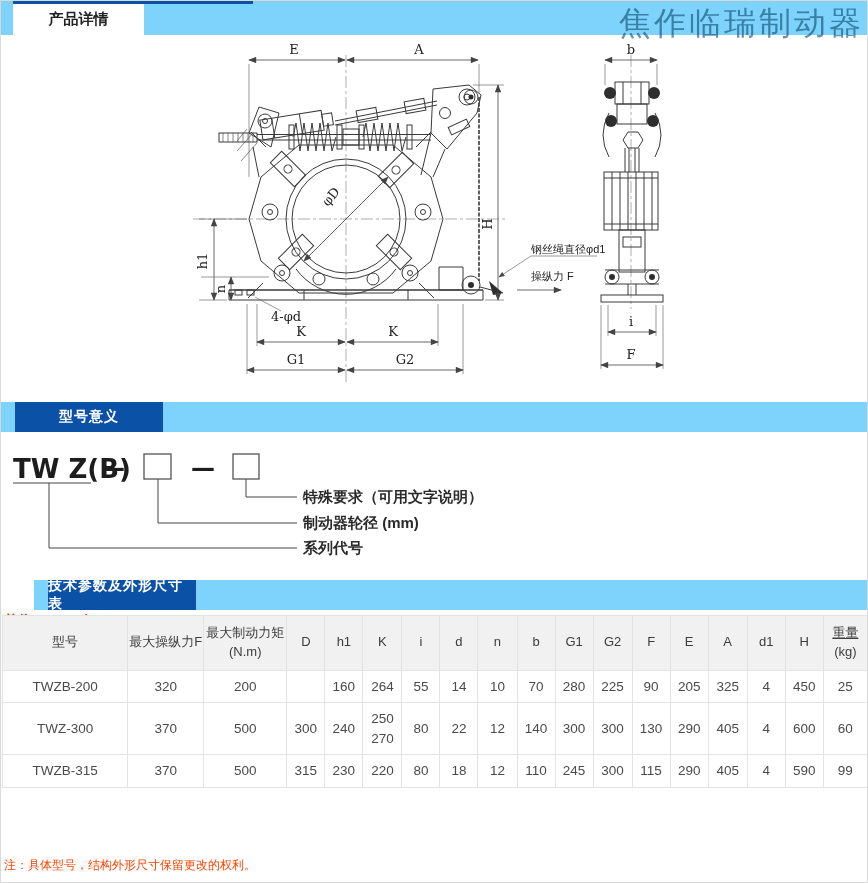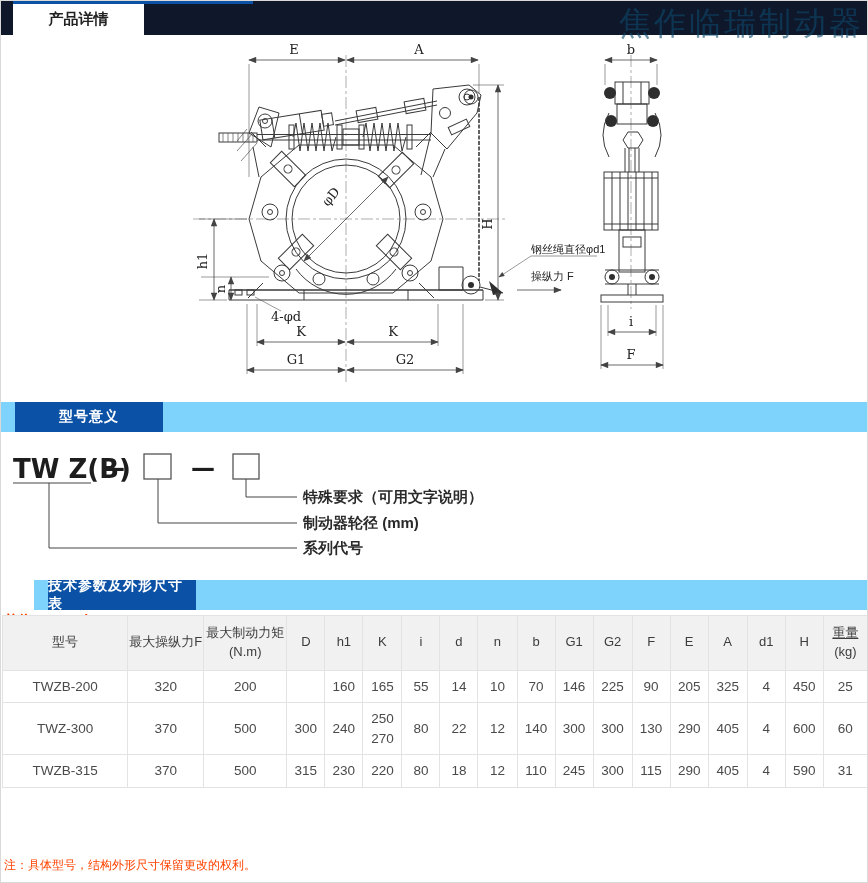--- a/index.html
+++ b/index.html
@@ -1,19 +1,19 @@
 <!DOCTYPE html>
 <html><head>
 <meta charset="utf-8">
 <style>
   html,body{margin:0;padding:0;background:#fff;}
   .stage{position:relative;width:868px;height:883px;background:#fff;border:1px solid #d9d9d9;
          box-sizing:border-box;overflow:hidden;font-family:"Liberation Sans",sans-serif;}
   
-  .topbar{position:absolute;left:0;top:0;width:868px;height:34px;background:#0f172a;}
+  .topbar{position:absolute;left:0;top:0;width:868px;height:34px;background:#7dd3fc;}
   .tabgroup-border{position:absolute;left:12px;top:0;width:240px;height:3px;background:#0b51a5;}
   .tab{position:absolute;left:12px;top:3px;width:131px;height:31px;background:#ffffff;
        display:flex;align-items:center;justify-content:center;font-weight:bold;font-size:15px;color:#222;cursor:pointer;}
   .watermark{position:absolute;right:3px;top:1px;font-family:"DejaVu Serif",serif;font-size:32px;
              color:#0c4a6e;opacity:.6;letter-spacing:3px;white-space:nowrap;pointer-events:none;}
   
   svg.drawing{position:absolute;left:0;top:36px;}
   .ln{stroke:#3a3a3a;stroke-width:1;fill:none;}
   .th2{stroke-width:1.6;}
   .dim{stroke:#444;stroke-width:.8;fill:none;}
@@ -340,26 +340,26 @@
           <th><span class="u">重量</span><br><span>(kg)</span></th>
         </tr>
       </thead>
     <tbody id="spec-body">
         <tr>
           <td>TWZB-200</td>
           <td>320</td>
           <td>200</td>
           <td></td>
           <td>160</td>
-          <td>165</td>
+          <td>264</td>
           <td>55</td>
           <td>14</td>
           <td>10</td>
           <td>70</td>
-          <td>146</td>
+          <td>280</td>
           <td>225</td>
           <td>90</td>
           <td>205</td>
           <td>325</td>
           <td>4</td>
           <td>450</td>
           <td>25</td>
         </tr>
         <tr>
           <td>TWZ-300</td>
@@ -393,19 +393,19 @@
           <td>18</td>
           <td>12</td>
           <td>110</td>
           <td>245</td>
           <td>300</td>
           <td>115</td>
           <td>290</td>
           <td>405</td>
           <td>4</td>
           <td>590</td>
-          <td>31</td>
+          <td>99</td>
         </tr>
       </tbody>
   </table>
 
   <div class="footnote">注：具体型号，结构外形尺寸保留更改的权利。</div>
 </div>
 
 </body></html>

